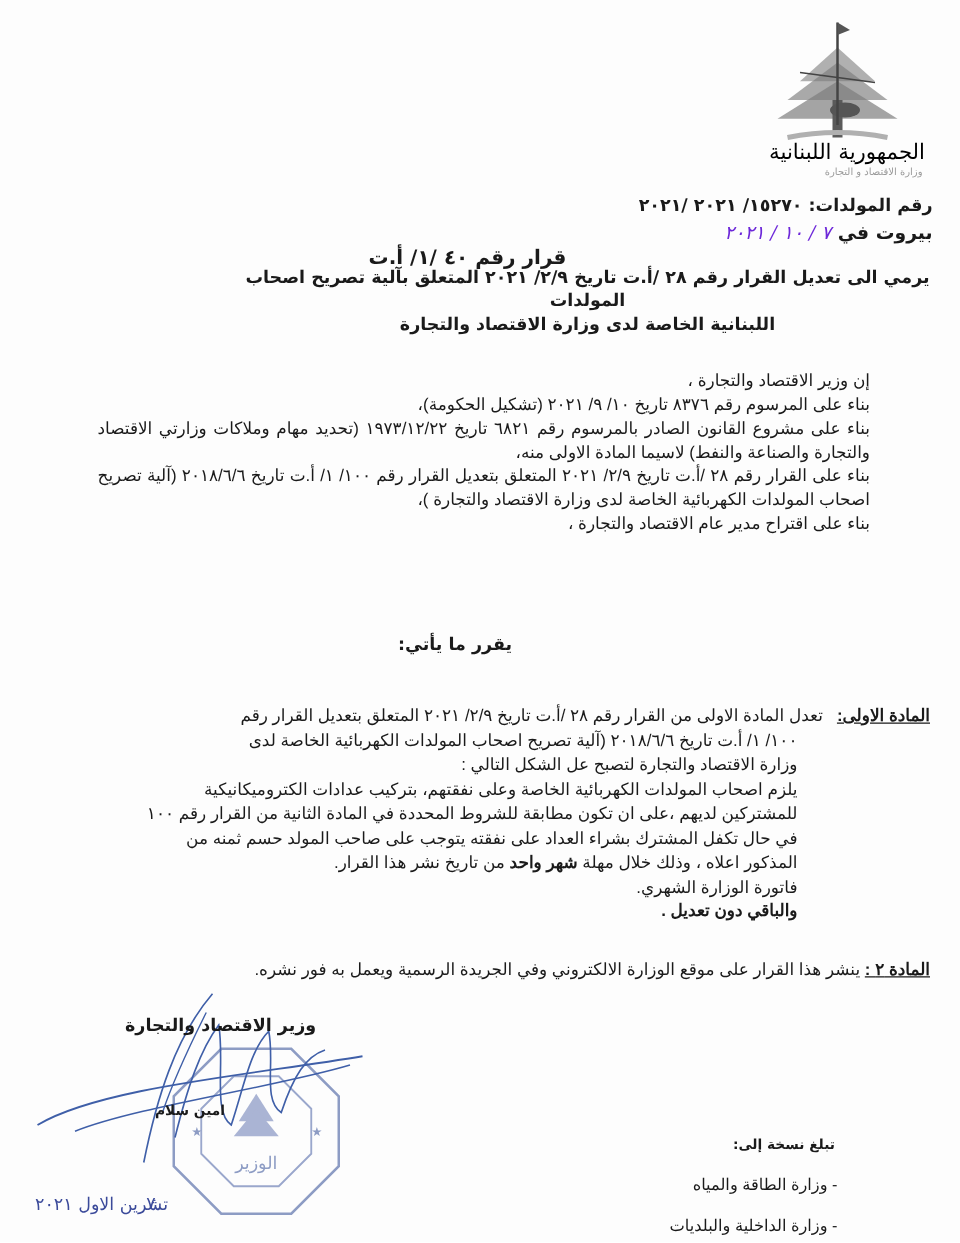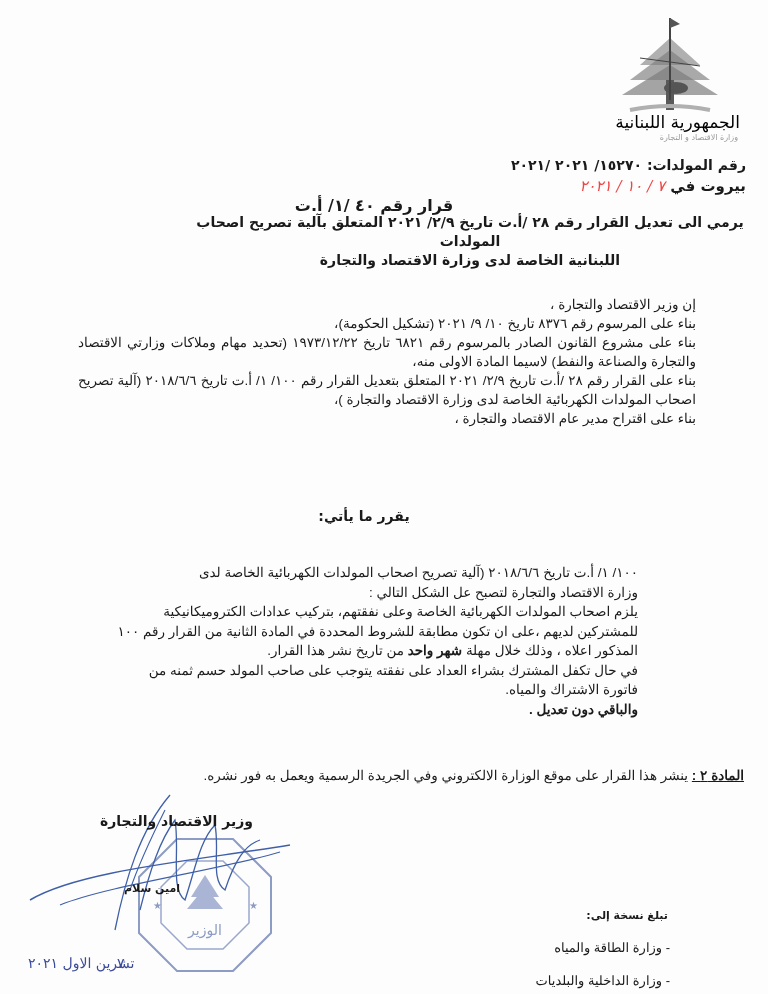--- a/index.html
+++ b/index.html
@@ -9,21 +9,21 @@
   .rtl { direction:rtl; }
 
   
   .logo { position:absolute; left:600px; top:10px; width:140px; height:140px; }
   .logo-title { position:absolute; right:28px; top:112px; font-size:17px; color:#000000; white-space:nowrap; }
   .logo-sub { position:absolute; right:30px; top:133px; font-size:8px; color:#9a9a9a; white-space:nowrap; }
 
   
   .ref { position:absolute; right:22px; top:157px; font-size:14px; font-weight:bold; white-space:nowrap; }
   .date { position:absolute; right:22px; top:177px; font-size:15px; font-weight:bold; white-space:nowrap; }
-  .date .hand { color:#ef4444; font-style:italic; font-weight:normal; font-family:"DejaVu Serif",serif; }
+  .date .hand { color:#6d28d9; font-style:italic; font-weight:normal; font-family:"DejaVu Serif",serif; }
 
   .dec-no { position:absolute; left:0; right:0; top:196px; text-align:center; font-size:16px; font-weight:bold; }
   .dec-no span { position:relative; left:-10px; }
   .subject { position:absolute; left:180px; width:580px; top:213px; text-align:center; font-size:14px; font-weight:bold; line-height:19px; }
 
   .body { position:absolute; left:78px; right:72px; top:295px; font-size:13.5px; line-height:19px;
           font-family:"Liberation Sans",sans-serif; text-align:justify; }
   .body p { margin:0; }
   .decides { position:absolute; left:0; right:0; top:508px; text-align:center; font-size:14px; font-weight:bold; }
   .decides span { position:relative; left:-20px; }
@@ -92,31 +92,35 @@
     <p>بناء على مشروع القانون الصادر بالمرسوم رقم ٦٨٢١ تاريخ ١٩٧٣/١٢/٢٢ (تحديد مهام وملاكات وزارتي الاقتصاد والتجارة والصناعة والنفط) لاسيما المادة الاولى منه،</p>
     <p>بناء على القرار رقم ٢٨ /أ.ت تاريخ ٢/٩/ ٢٠٢١ المتعلق بتعديل القرار رقم ١٠٠/ ١/ أ.ت تاريخ ٢٠١٨/٦/٦ (آلية تصريح اصحاب المولدات الكهربائية الخاصة لدى وزارة الاقتصاد والتجارة )،</p>
     <p>بناء على اقتراح مدير عام الاقتصاد والتجارة ،</p>
   </div>
 
   <div class="decides rtl">
     <span>يقرر ما يأتي:</span>
   </div>
 
   <div class="art1 rtl">
+    <span class="line">
+      <span class="art-label">المادة الاولى:</span>&nbsp;&nbsp;
+      <span>تعدل المادة الاولى من القرار رقم ٢٨ /أ.ت تاريخ ٢/٩/ ٢٠٢١ المتعلق بتعديل القرار رقم</span>
+    </span>
     <span class="line indent">١٠٠/ ١/ أ.ت تاريخ ٢٠١٨/٦/٦ (آلية تصريح اصحاب المولدات الكهربائية الخاصة لدى</span>
     <span class="line indent">وزارة الاقتصاد والتجارة لتصبح عل الشكل التالي :</span>
     <span class="line indent">يلزم اصحاب المولدات الكهربائية الخاصة وعلى نفقتهم، بتركيب عدادات الكتروميكانيكية</span>
     <span class="line indent">للمشتركين لديهم ،على ان تكون مطابقة للشروط المحددة في المادة الثانية من القرار رقم ١٠٠</span>
+    <span class="line indent">في حال تكفل المشترك بشراء العداد على نفقته يتوجب على صاحب المولد حسم ثمنه من</span>
     <span class="line indent">
       <span>المذكور اعلاه ، وذلك خلال مهلة</span>
       <span class="bold">شهر واحد</span>
       <span>من تاريخ نشر هذا القرار.</span>
     </span>
-    <span class="line indent">في حال تكفل المشترك بشراء العداد على نفقته يتوجب على صاحب المولد حسم ثمنه من</span>
-    <span class="line indent">فاتورة الاشتراك والمياه.</span>
+    <span class="line indent">فاتورة الوزارة الشهري.</span>
     <span class="line indent bold">والباقي دون تعديل .</span>
   </div>
 
   <div class="art2 rtl">
     <span class="art-label">المادة ٢ :</span>
     <span>ينشر هذا القرار على موقع الوزارة الالكتروني وفي الجريدة الرسمية ويعمل به فور نشره.</span>
   </div>
 
   <svg class="stamp" viewBox="0 0 140 140">
     <polygon points="42,4 98,4 136,42 136,98 98,136 42,136 4,98 4,42" fill="none" stroke="#8d9cc4" stroke-width="2"></polygon>

